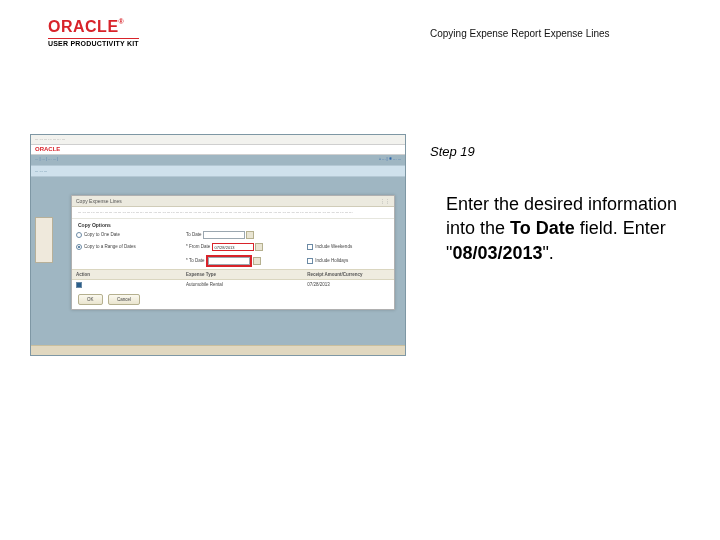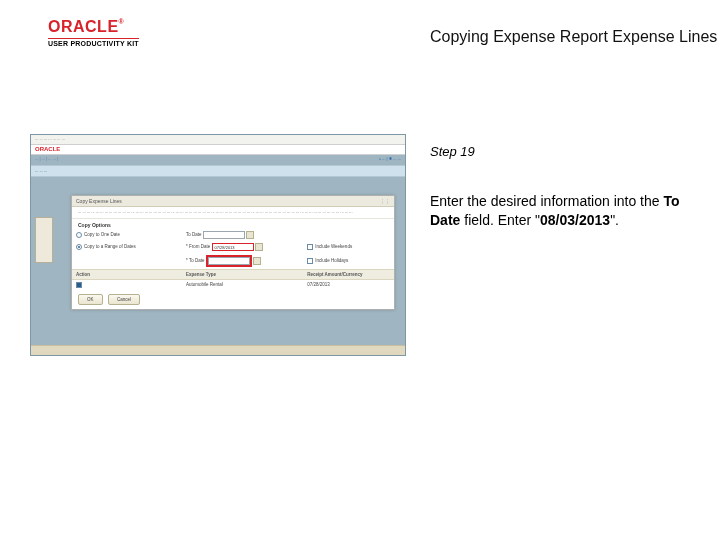--- a/index.html
+++ b/index.html
@@ -29,34 +29,34 @@
     margin-top: 2px;
     padding-top: 1px;
     font-size: 7px;
     font-weight: bold;
     letter-spacing: 0.2px;
     color: #000;
   }
   .title {
     position: absolute;
     top: 28px; left: 430px;
-    font-size: 16px;
+    font-size: 10px;
     color: #111;
   }
   .step {
     position: absolute;
     top: 144px; left: 430px;
     font-size: 13px;
     font-style: italic;
   }
   .description {
     position: absolute;
-    top: 192px; left: 430px;
+    top: 192px; left: 446px;
     width: 260px;
-    font-size: 14px;
+    font-size: 18px;
     line-height: 1.35;
   }
   .description b { font-weight: bold; }
 
   .screenshot {
     position: absolute;
     top: 134px; left: 30px;
     width: 376px; height: 222px;
     background: #9fb6c2;
     border: 1px solid #7e97a4;

